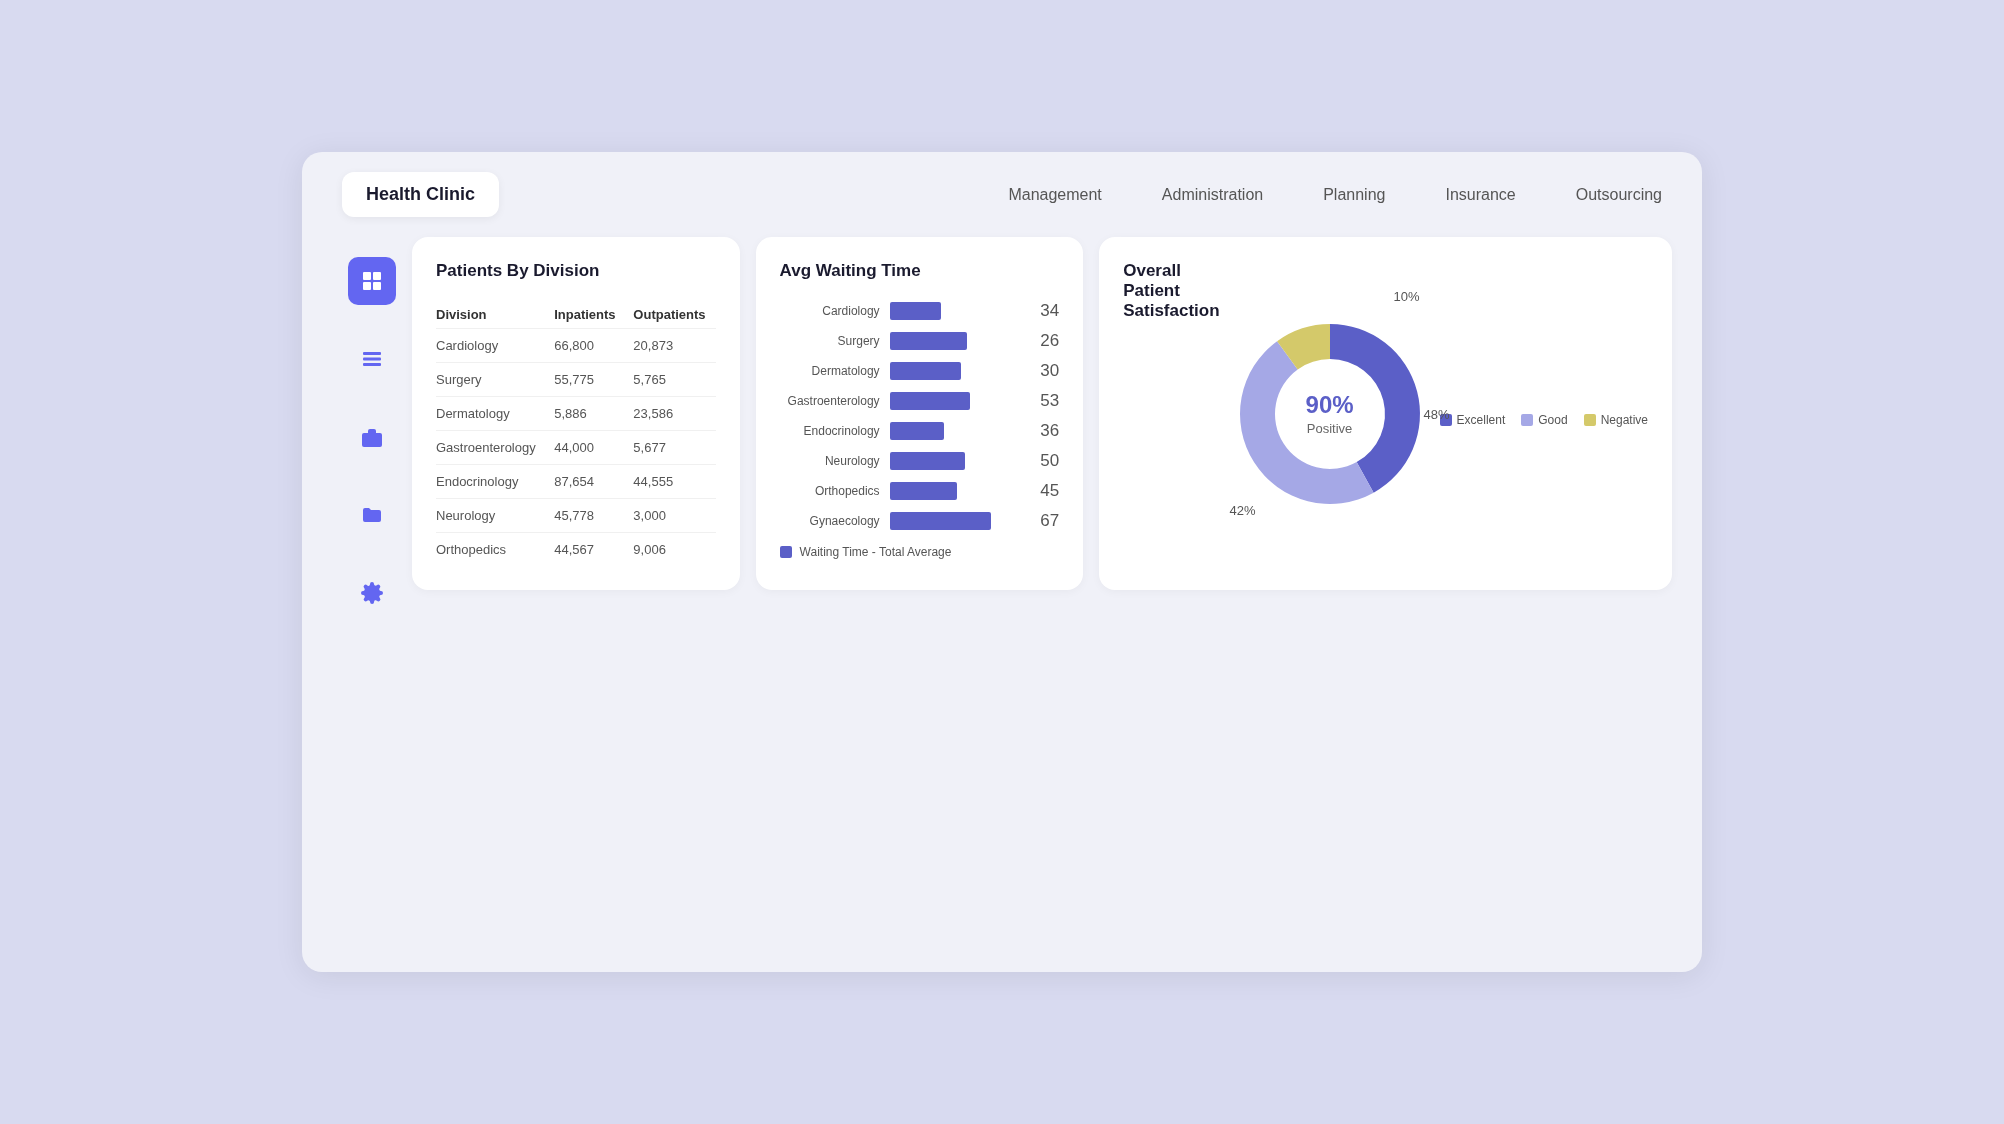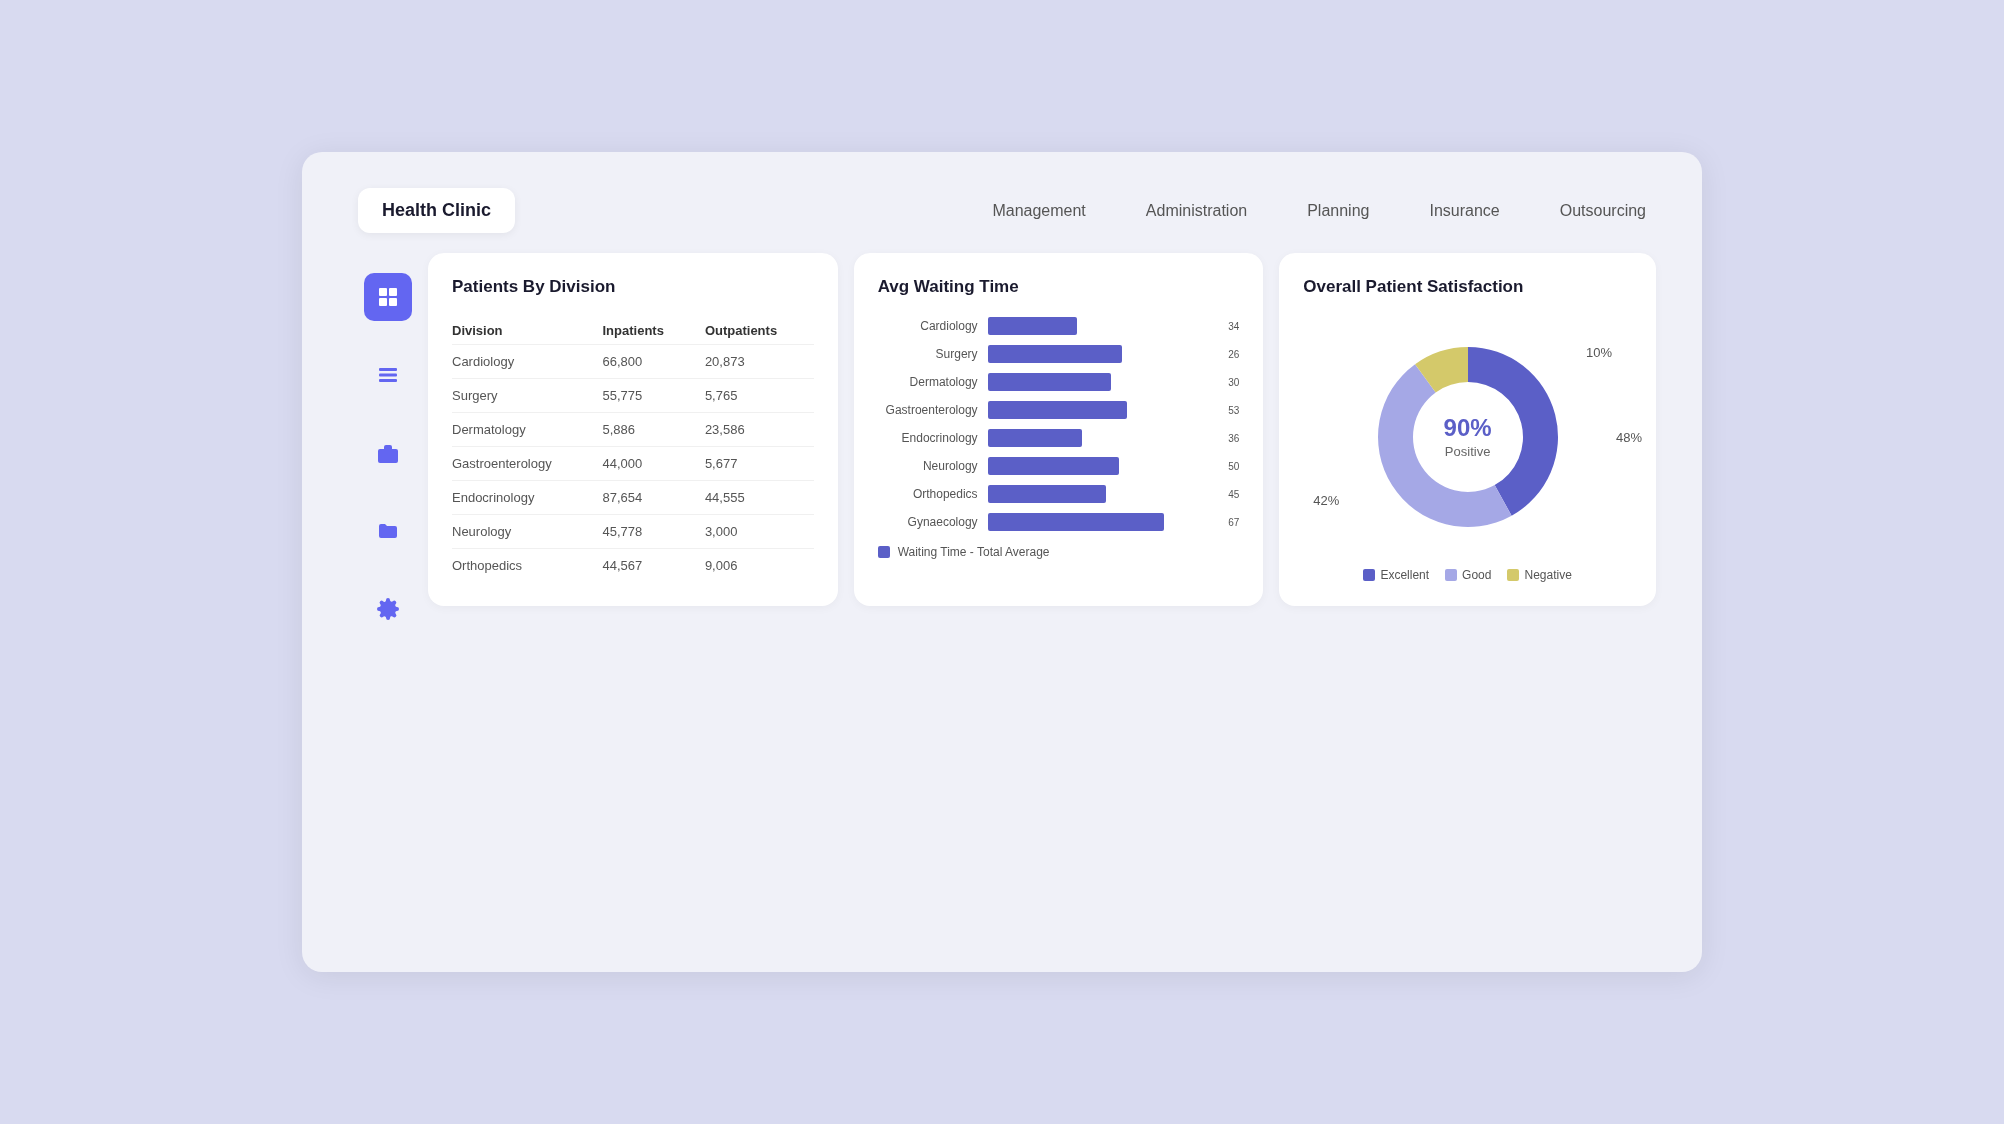--- a/index.html
+++ b/index.html
@@ -10,21 +10,21 @@
       align-items: center;
       justify-content: center;
       min-height: 100vh;
       padding: 20px;
     }
     .dashboard {
       background: #f0f1f8;
       border-radius: 20px;
       width: 1400px;
       min-height: 820px;
-      padding: 16px;
+      padding: 0;
       overflow: hidden;
       box-shadow: 0 4px 30px rgba(0,0,0,0.08);
     }
     
     .nav {
       display: flex;
       align-items: center;
       padding: 20px 40px;
       gap: 0;
     }
@@ -194,21 +194,21 @@
       flex: 1;
       height: 18px;
       position: relative;
     }
     .bar-fill {
       height: 100%;
       background: #5b5fc7;
       border-radius: 2px;
     }
     .bar-value {
-      font-size: 10px;
+      font-size: 17px;
       color: #555;
       margin-left: 20px;
       flex-shrink: 0;
     }
     .bar-legend {
       display: flex;
       align-items: center;
       gap: 8px;
       margin-top: 14px;
       font-size: 12px;
@@ -222,21 +222,21 @@
     }
 
     
     .donut-card {
       background: white;
       border-radius: 16px;
       padding: 24px;
       flex: 1;
       box-shadow: 0 2px 10px rgba(0,0,0,0.04);
       display: flex;
-      flex-direction: column;
+      flex-direction: row;
     }
     .donut-wrapper {
       display: flex;
       align-items: center;
       justify-content: center;
       flex: 1;
       position: relative;
     }
     .donut-center {
       position: absolute;

